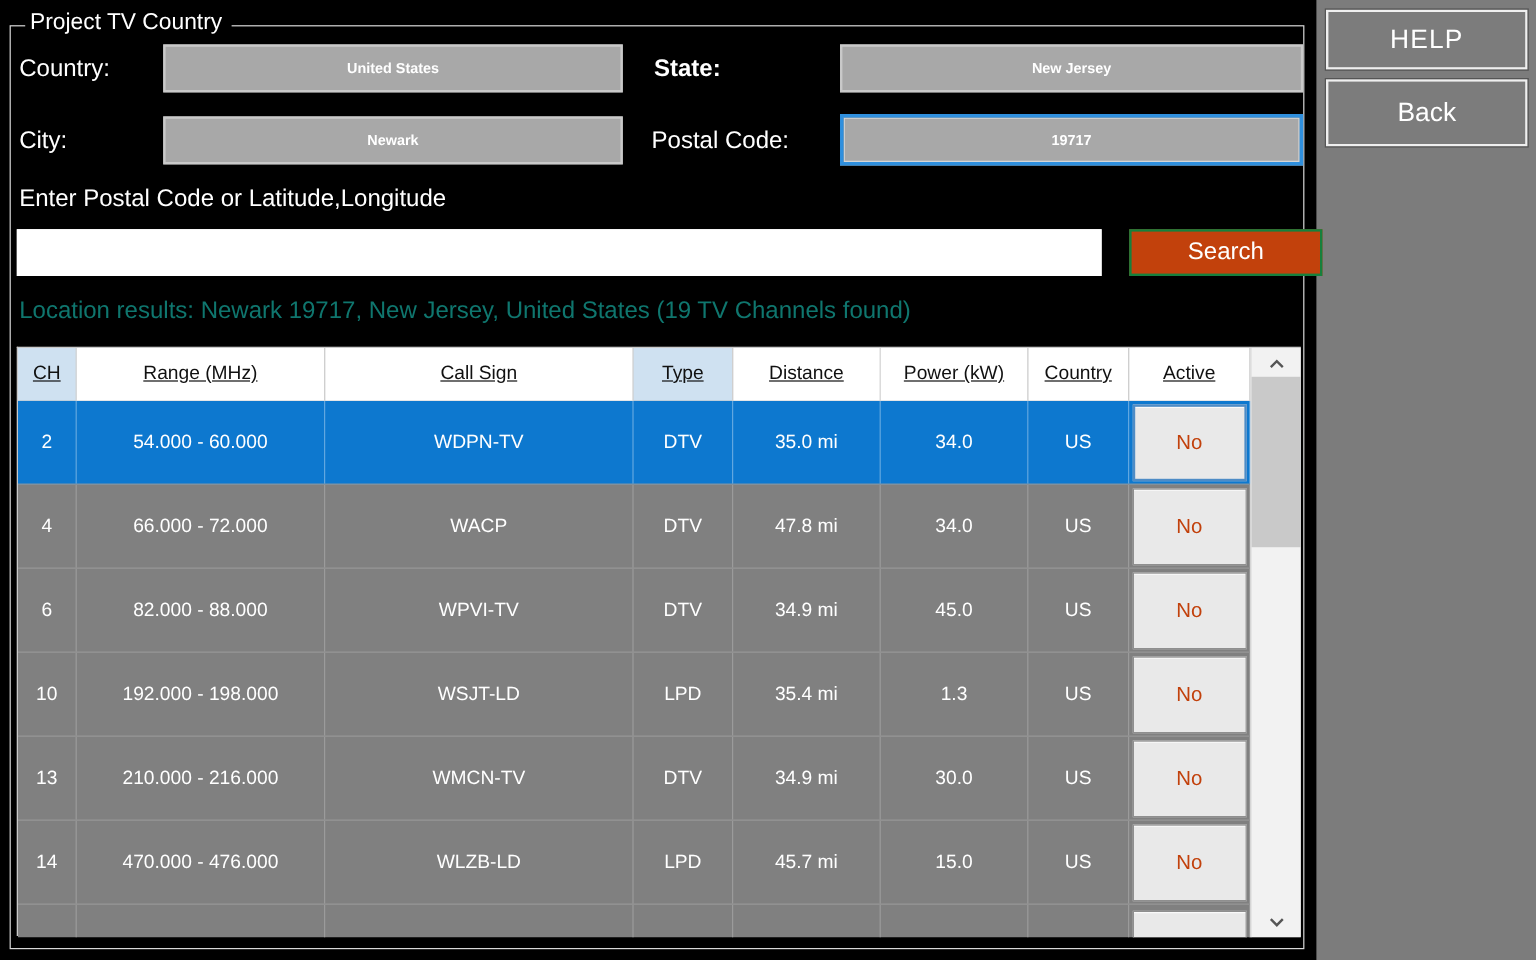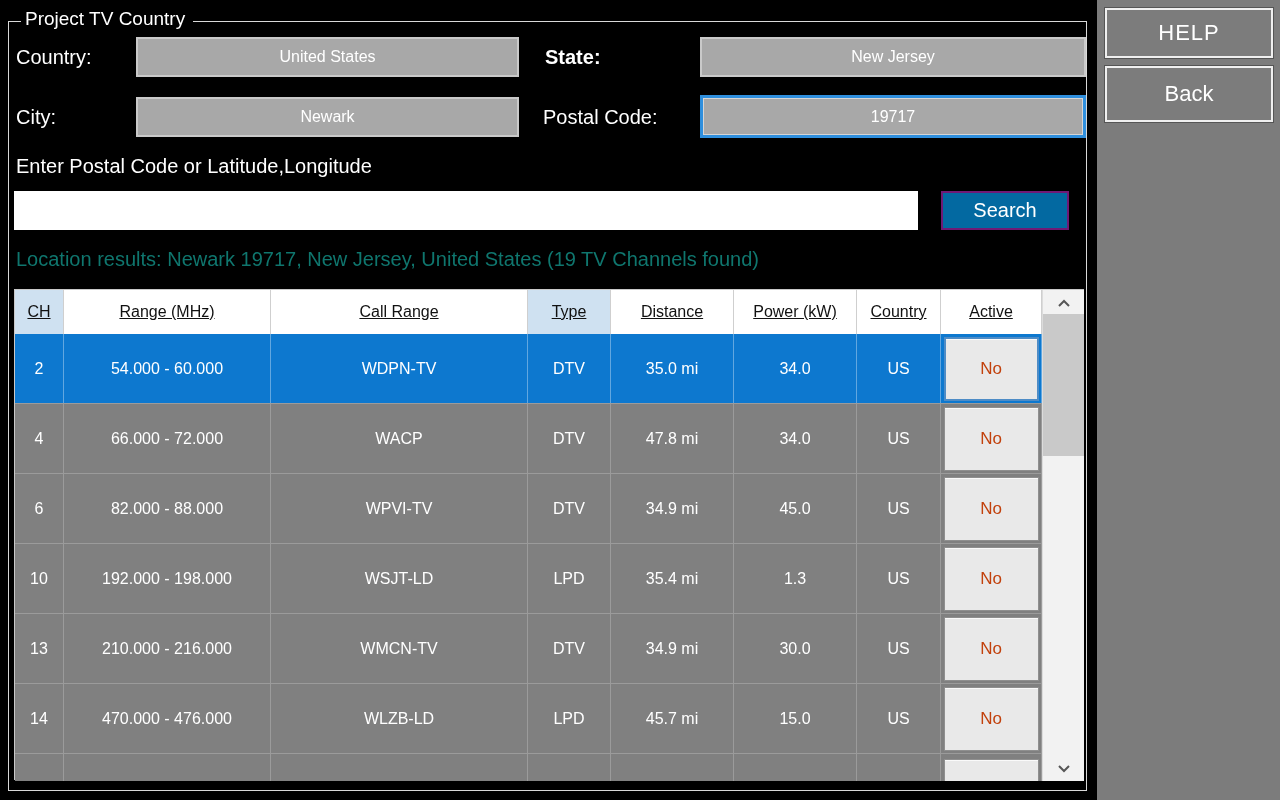--- a/index.html
+++ b/index.html
@@ -25,27 +25,27 @@
     border:2px solid #efefef;outline:1px solid #555;color:#fff;font-size:22px;cursor:pointer;}
   .side-btn.help{top:8px;height:50px;letter-spacing:1px;}
   .side-btn.back{top:66px;height:56px;}
 
   
   .group-box{position:absolute;left:8px;top:21px;width:1079px;height:770px;border:1px solid #d9d9d9;}
   .legend{position:absolute;left:12px;top:-14px;background:#000;color:#fff;font-size:19px;padding:0 8px 0 4px;white-space:nowrap;}
 
   .lbl{position:absolute;color:#fff;font-size:20px;height:40px;line-height:40px;white-space:nowrap;}
   .fieldbtn{position:absolute;height:40px;background:var(--field);border:2px solid var(--field-border);
-    color:#fff;font-size:16px;display:flex;align-items:center;justify-content:center;}
+    color:#fff;font-size:12px;display:flex;align-items:center;justify-content:center;font-weight:bold;}
   .fieldbtn.focused{height:43px;border:3px solid var(--focus);box-shadow:inset 0 0 0 1px #d6d6d6;}
 
   .search-input{position:absolute;left:14px;top:191px;width:904px;height:39px;background:#fff;
     border:1px solid #fff;font-size:19px;padding:0 8px;color:#000;}
-  .search-btn{position:absolute;left:941px;top:191px;width:128px;height:39px;background:#0369a1;
-    border:2px solid #701a75;color:#fff;font-size:20px;cursor:pointer;}
+  .search-btn{position:absolute;left:941px;top:191px;width:161px;height:39px;background:#c2410c;
+    border:2px solid #15803d;color:#fff;font-size:20px;cursor:pointer;}
 
   .results-line{position:absolute;left:16px;top:248px;color:#0f766e;font-size:20px;white-space:nowrap;}
 
   
   .grid{position:absolute;left:14px;top:289px;width:1070px;height:491px;background:var(--rowgray);
     border-left:1px solid #c9c9c9;border-top:1px solid #c9c9c9;}
   .grid-header{display:grid;grid-template-columns:49px 207px 257px 83px 123px 123px 84px 101px;height:44px;}
   .hcell{background:#fff;color:#111;font-size:16px;display:flex;align-items:center;justify-content:center;
     border-right:1px solid #cfcfcf;white-space:nowrap;overflow:hidden;text-decoration:underline;}
   .hcell.hl{background:var(--hdr-hl);}
@@ -97,21 +97,21 @@
 
   <input class="search-input" type="text" value="" style="">
   <button class="search-btn">Search</button>
 
   <div class="results-line">Location results: Newark 19717, New Jersey, United States (19 TV Channels found)</div>
 
   <div class="grid">
     <div class="grid-header" id="grid-header">
         <div class="hcell hl">CH</div>
         <div class="hcell">Range (MHz)</div>
-        <div class="hcell">Call Range</div>
+        <div class="hcell">Call Sign</div>
         <div class="hcell hl">Type</div>
         <div class="hcell">Distance</div>
         <div class="hcell">Power (kW)</div>
         <div class="hcell">Country</div>
         <div class="hcell">Active</div>
       </div>
     <div class="grid-body" id="grid-body">
         <div class="grid-row selected">
           <div class="cell col-ch">2</div>
           <div class="cell col-range">54.000 - 60.000</div>

